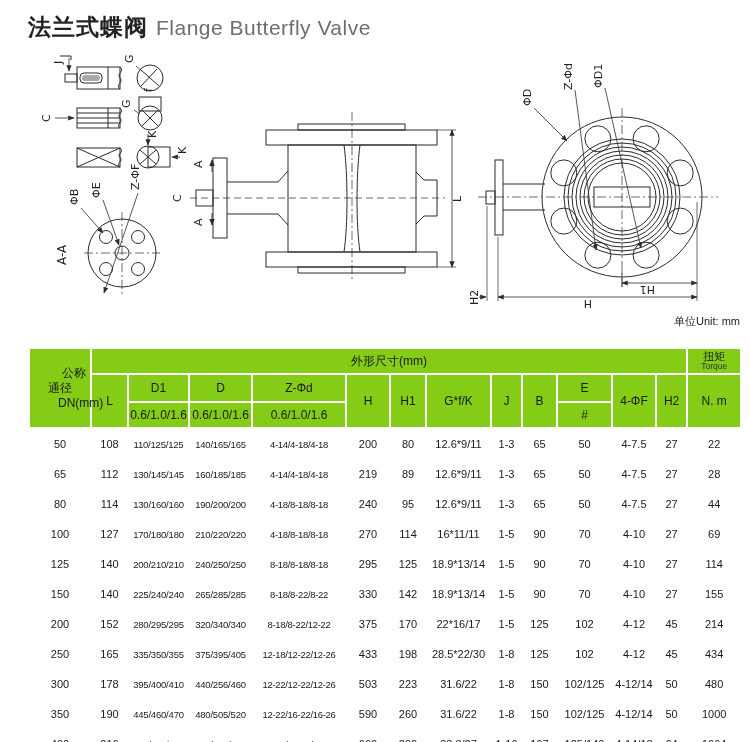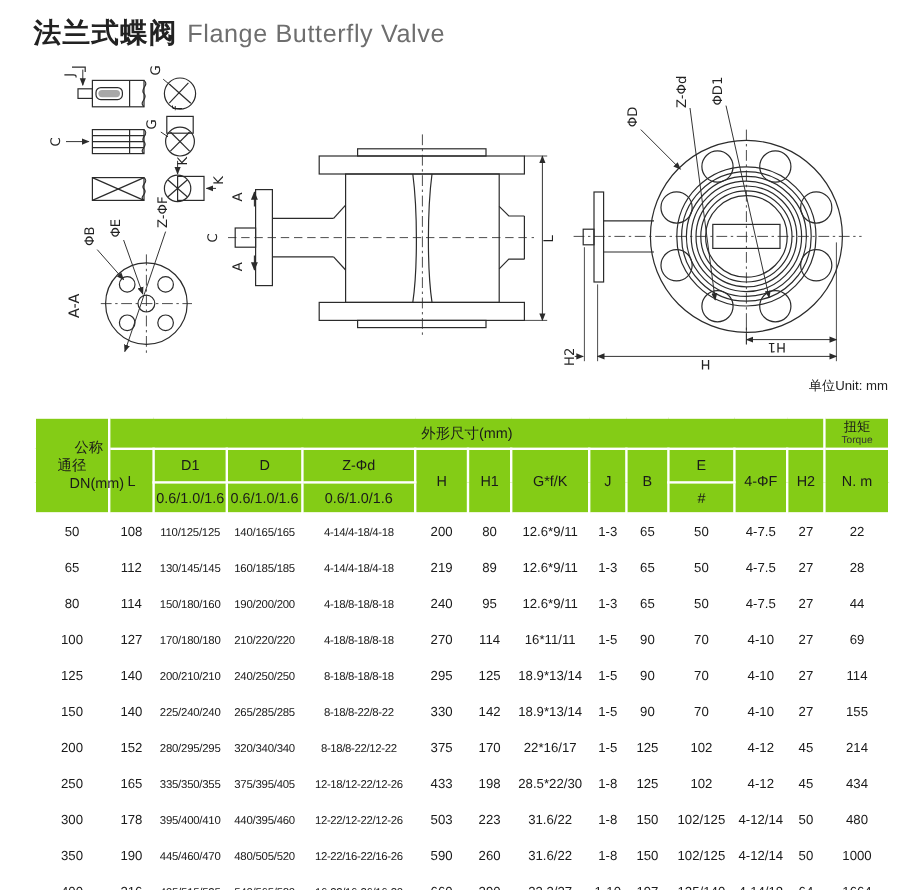--- a/index.html
+++ b/index.html
@@ -279,21 +279,21 @@
           <td>1-3</td>
           <td>65</td>
           <td>50</td>
           <td>4-7.5</td>
           <td>27</td>
           <td>28</td>
         </tr>
         <tr>
           <td>80</td>
           <td>114</td>
-          <td>150/180/160</td>
+          <td>130/160/160</td>
           <td>190/200/200</td>
           <td>4-18/8-18/8-18</td>
           <td>240</td>
           <td>95</td>
           <td>12.6*9/11</td>
           <td>1-3</td>
           <td>65</td>
           <td>50</td>
           <td>4-7.5</td>
           <td>27</td>
@@ -376,21 +376,21 @@
           <td>125</td>
           <td>102</td>
           <td>4-12</td>
           <td>45</td>
           <td>434</td>
         </tr>
         <tr>
           <td>300</td>
           <td>178</td>
           <td>395/400/410</td>
-          <td>440/395/460</td>
+          <td>440/256/460</td>
           <td>12-22/12-22/12-26</td>
           <td>503</td>
           <td>223</td>
           <td>31.6/22</td>
           <td>1-8</td>
           <td>150</td>
           <td>102/125</td>
           <td>4-12/14</td>
           <td>50</td>
           <td>480</td>

